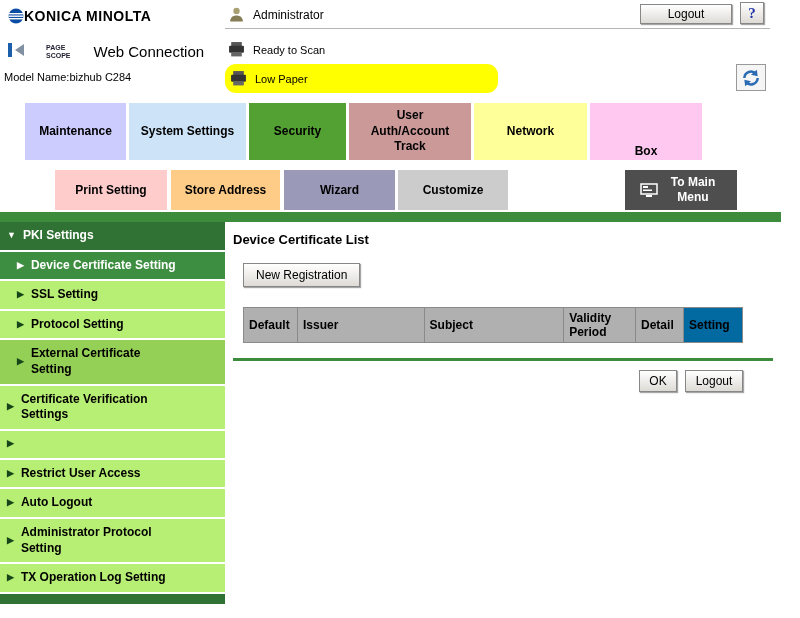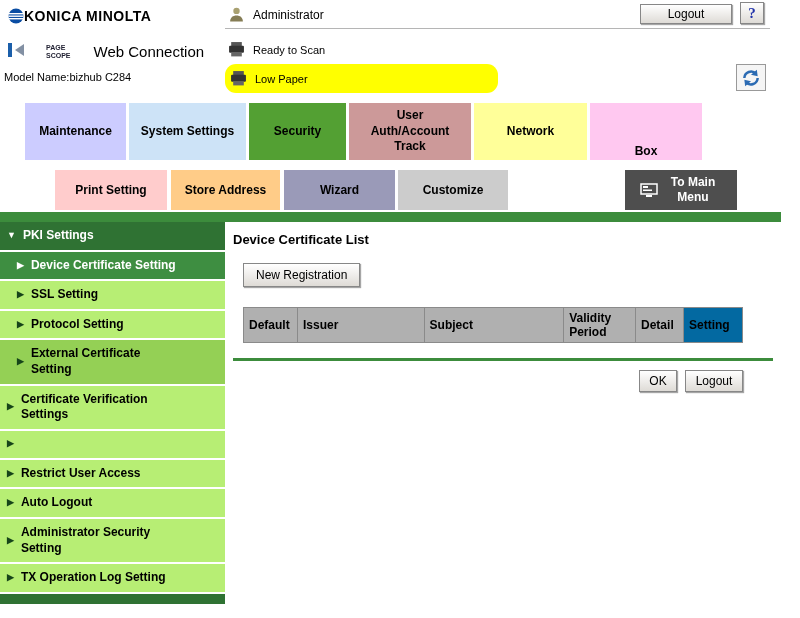--- a/index.html
+++ b/index.html
@@ -221,21 +221,21 @@
     <div class="side-item black" style="background: rgb(183, 238, 116);">
       <span class="arr">▶</span>
       <span>Restrict User Access</span>
     </div>
     <div class="side-item black" style="background: rgb(183, 238, 116);">
       <span class="arr">▶</span>
       <span>Auto Logout</span>
     </div>
     <div class="side-item black" style="min-height: 40px; background: rgb(183, 238, 116);">
       <span class="arr">▶</span>
-      <span style="width:160px">Administrator Security Setting</span>
+      <span style="width:160px">Administrator Protocol Setting</span>
     </div>
     <div class="side-item black" style="background: rgb(183, 238, 116);">
       <span class="arr">▶</span>
       <span>TX Operation Log Setting</span>
     </div>
     <div class="side-footer" style="background: rgb(47, 114, 51);"></div>
   </div>
 
   <div class="main">
     <div class="main-title">Device Certificate List</div>

